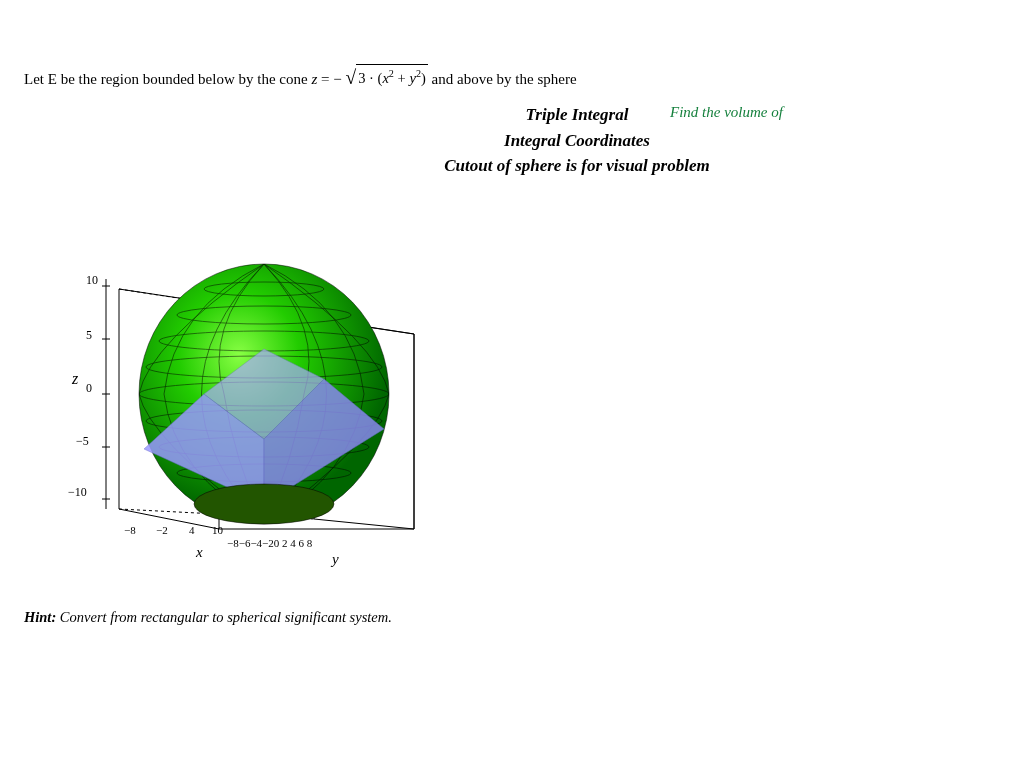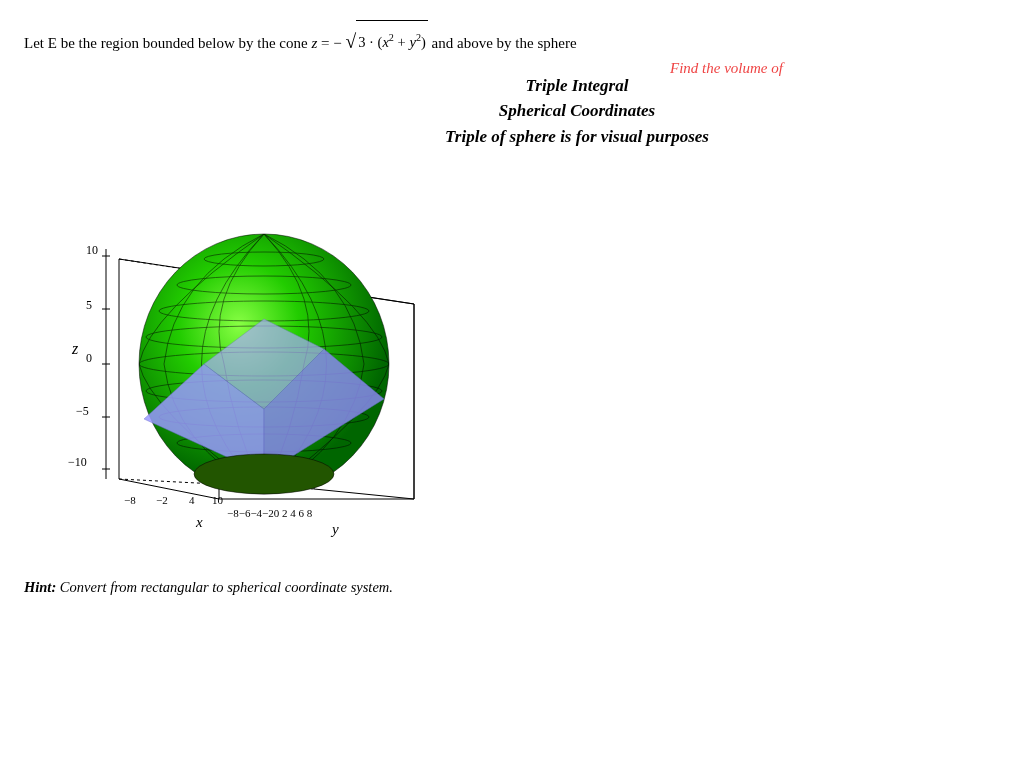--- a/index.html
+++ b/index.html
@@ -12,20 +12,21 @@
       width: 1024px;
       min-height: 784px;
     }
     .problem-text {
       font-size: 15px;
       line-height: 1.7;
       margin-bottom: 10px;
     }
     .problem-text .math-line {
       display: block;
+      margin-top: 44px;
     }
     .title-block {
       text-align: center;
       margin-left: 130px;
       margin-bottom: 10px;
       line-height: 1.5;
     }
     .title-block .title-line {
       font-style: italic;
       font-weight: bold;
@@ -70,21 +71,21 @@
     .right-panel {
       position: absolute;
       right: 30px;
       top: 40px;
       width: 300px;
       font-size: 14px;
     }
     .find-volume-text {
       font-size: 15px;
       font-style: italic;
-      color: #ef4444;
+      color: #15803d;
     }
     .page-wrapper {
       position: relative;
     }
   </style>
 </head>
 <body>
 
 <div class="page-wrapper">
 
@@ -92,31 +93,31 @@
   <div class="right-panel">
     <div class="find-volume-text">Find the volume of</div>
   </div>
 
   
   <div class="problem-text">
     <span class="math-line">
       Let E be the region bounded below by the cone <i>z</i> = − 
       <span style="display:inline-flex;align-items:center;">
         <span style="font-size:1.3em;line-height:1;">√</span>
-          <span style="border-top:1.5px solid #000;padding:8px 2px;font-size:0.97em;">3 · (<i>x</i><sup>2</sup> + <i>y</i><sup>2</sup>)</span>
+          <span style="border-top:1.5px solid #000;padding:0 2px;font-size:0.97em;">3 · (<i>x</i><sup>2</sup> + <i>y</i><sup>2</sup>)</span>
       </span>
       and above by the sphere
     </span>
   </div>
 
   
   <div class="title-block">
     <span class="title-line">Triple Integral</span>
-    <span class="title-line">Spherical Coordinates</span>
-    <span class="title-line">Triple of sphere is for visual purposes</span>
+    <span class="title-line">Integral Coordinates</span>
+    <span class="title-line">Cutout of sphere is for visual problem</span>
   </div>
 
   
   <div class="graph-area">
     <div class="graph-container">
       <svg class="sphere-svg" viewBox="0 0 420 380" xmlns="http://www.w3.org/2000/svg">
 
         <rect width="420" height="380" fill="white"></rect>
 
         <text x="28" y="195" font-family="Times New Roman" font-size="16" font-style="italic" fill="#000">z</text>
@@ -222,16 +223,16 @@
       </svg>
     </div>
   </div>
 
   
 
   <br>
 
   
   <div class="hint-text">
-    <span class="hint-label">Hint:</span><span> Convert from rectangular to spherical coordinate system.</span>
+    <span class="hint-label">Hint:</span><span> Convert from rectangular to spherical significant system.</span>
   </div>
 
 </div>
 
 </body></html>

